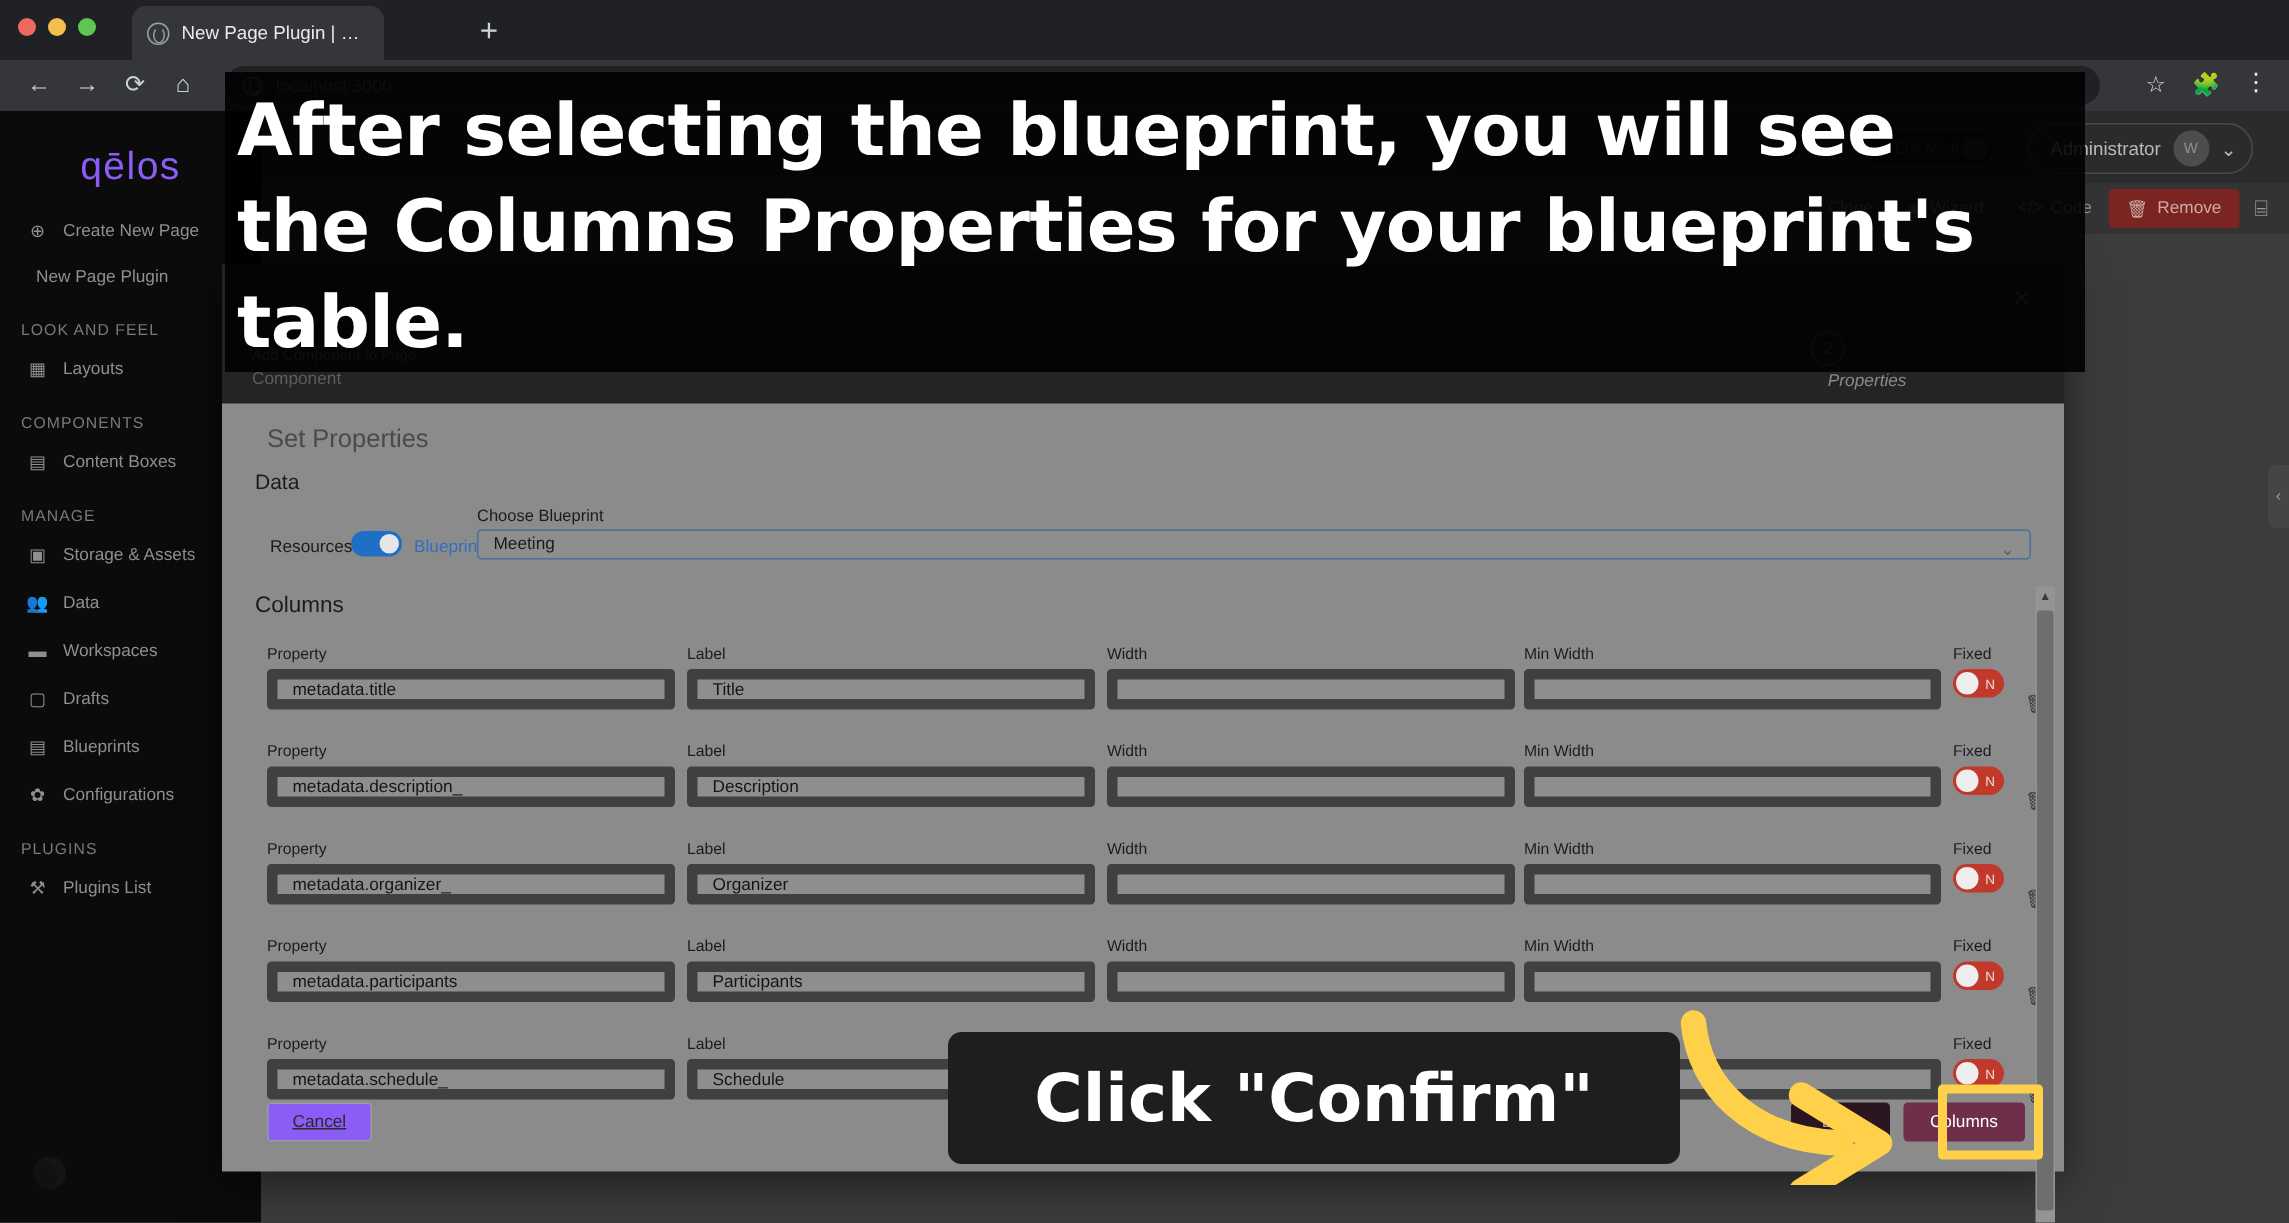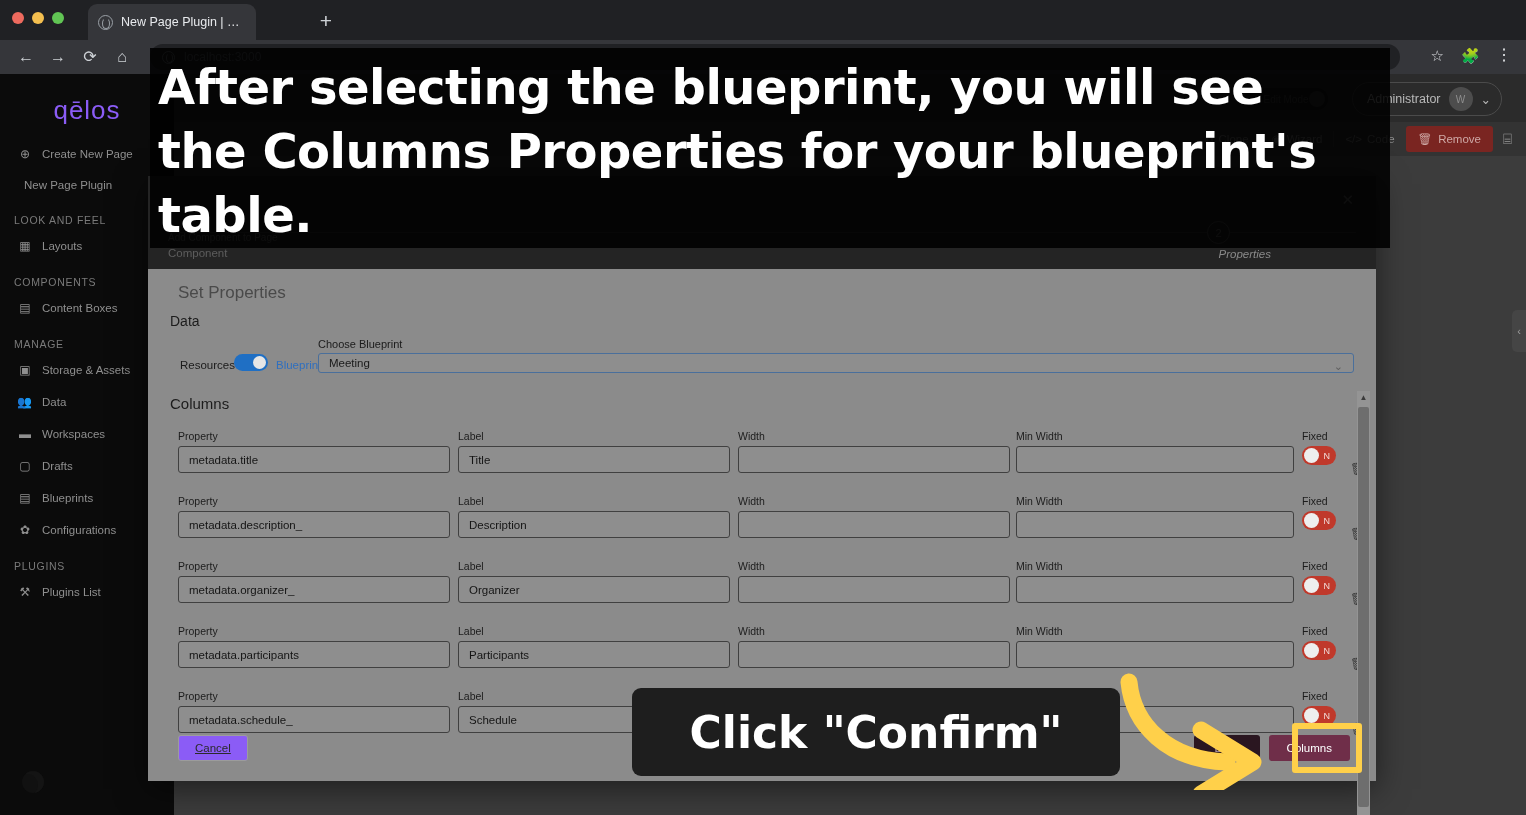--- a/index.html
+++ b/index.html
@@ -207,21 +207,21 @@
   }
   .select-chev { position: absolute; right: 10px; top: 6px; color: #5e5e5e; font-size: 11px; }
 
   .cols-title { font-size: 15px; color: #1c1c1c; margin-top: 6px; }
 
   .rows { margin-top: 4px; }
   .row { position: relative; height: 65px; }
   .cell { position: absolute; top: 14px; }
   .cell .lab { font-size: 10.5px; color: #1c1c1c; }
   .cell .inp {
-    margin-top: 4px; height: 27px; border: 1px solid #404040;
+    margin-top: 4px; height: 27px; border: 7px solid #404040;
     background: #8e8e8e; border-radius: 3px;
     display: flex; align-items: center; padding: 0 10px;
     font-size: 11.5px; color: #151515;
   }
   .c-prop  { left: 8px;    width: 272px; }
   .c-label { left: 288px;  width: 272px; }
   .c-width { left: 568px;  width: 272px; }
   .c-min   { left: 846px;  width: 278px; }
   .c-fixed { left: 1132px; width: 60px; }
   .toggle-red {

